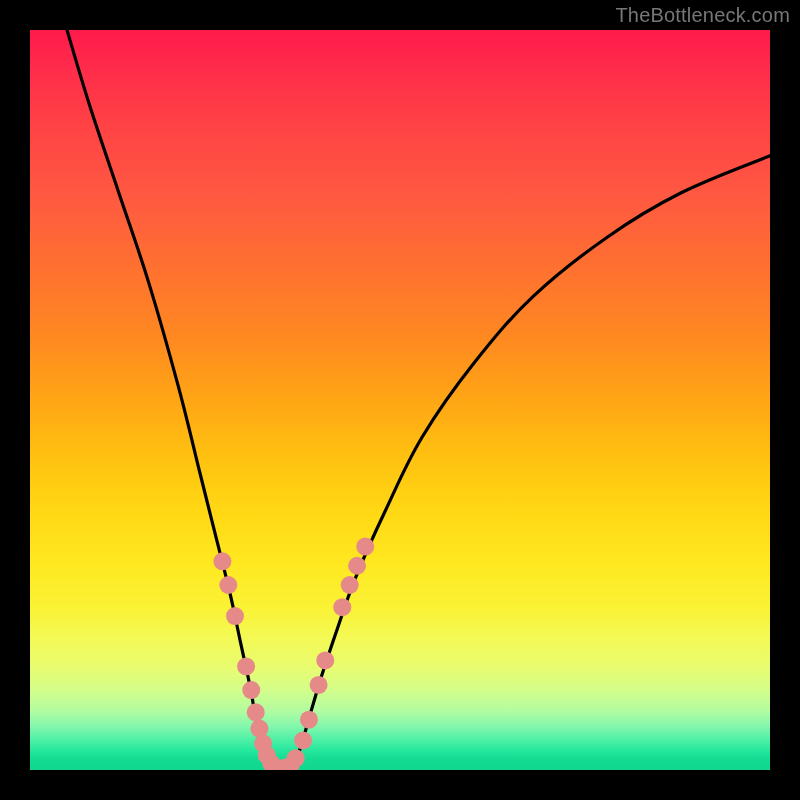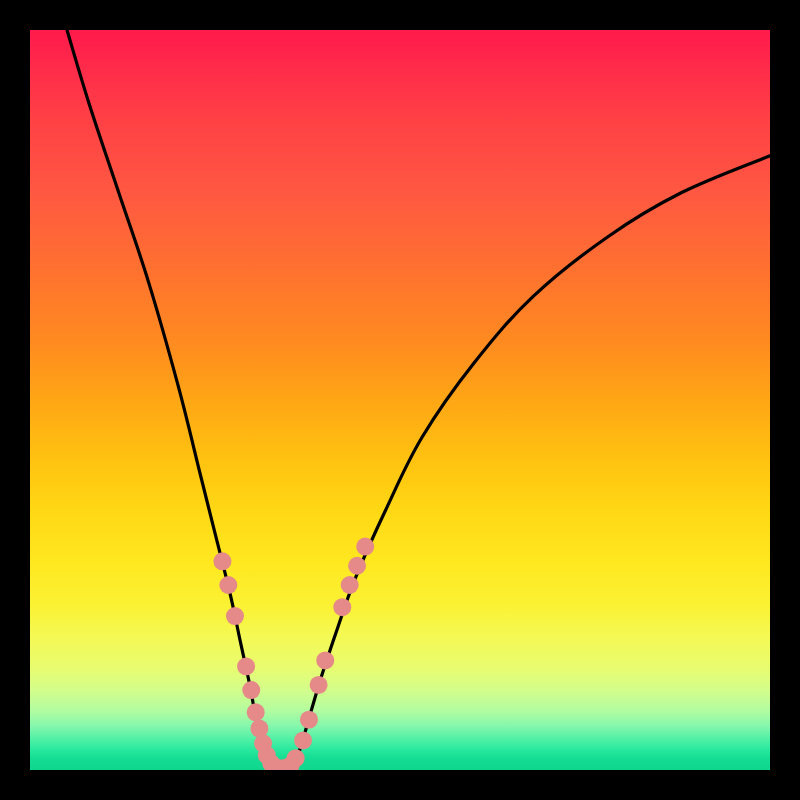--- a/index.html
+++ b/index.html
@@ -63,20 +63,21 @@
     color: #777;
     font-size: 20px;
     font-weight: 400;
     letter-spacing: 0.2px;
   }
 </style>
 </head>
 <body>
 
 <div class="outer">
+  <div class="watermark">TheBottleneck.com</div>
 
   <div class="plot">
     <div class="gradient"></div>
     <svg class="curves" viewBox="0 0 740 740" preserveAspectRatio="none">
       <g id="curve-group">
           <path d="M 37 0 C 40.996 13.32, 49.876000000000005 44.69600000000001, 59.2 74 C 68.524 103.30399999999999, 78.14399999999999 130.83199999999997, 88.8 162.79999999999995 C 99.456 194.76799999999994, 107.744 216.96799999999996, 118.4 251.59999999999997 C 129.056 286.23199999999997, 138.676 320.568, 148 355.2 C 157.324 389.832, 163.54000000000002 417.36, 170.20000000000002 444 C 176.86 470.64, 179.672 481.888, 185 503.2 C 190.328 524.512, 195.138 542.42, 199.8 562.4 C 204.46200000000002 582.38, 207.17039999999997 596.884, 210.89999999999998 614.2 C 214.62959999999998 631.5160000000001, 217.85599999999997 645.28, 220.51999999999998 658.6 C 223.184 671.9200000000001, 223.8352 679.542, 225.7 688.2 C 227.5648 696.8580000000001, 229.14839999999998 700.706, 230.88 706.7 C 232.6116 712.6940000000001, 233.8548 717.1044, 235.32 721.5 C 236.78519999999997 725.8956, 237.68799999999996 728.456, 239.01999999999995 731.12 C 240.35199999999995 733.784, 242.05399999999997 735.3675999999999, 242.71999999999997 736.3 C 243.38599999999997 737.2324, 241.92079999999996 735.9004, 242.71999999999997 736.3 C 243.51919999999998 736.6995999999999, 245.42839999999995 738.0538, 247.15999999999997 738.52 C 248.89159999999998 738.9861999999999, 250.47520000000003 738.89, 252.34000000000003 738.89 C 254.20480000000003 738.89, 255.65519999999998 738.9861999999999, 257.52 738.52 C 259.3848 738.0538, 261.7676 736.6995999999999, 262.7 736.3 C 263.63239999999996 735.9004, 261.76759999999996 738.2979999999999, 262.7 736.3 C 263.6324 734.302, 265.88200000000006 730.528, 267.88000000000005 725.2 C 269.87800000000004 719.8720000000001, 271.4024 714.692, 273.8 706.7 C 276.1976 698.7080000000001, 277.87 692.122, 281.2 680.8 C 284.53 669.478, 287.63800000000003 658.452, 292.3 643.8 C 296.962 629.1479999999999, 301.10599999999994 616.716, 307.09999999999997 599.4 C 313.094 582.084, 316.942 568.912, 325.6 547.6 C 334.25800000000004 526.288, 343.212 506.308, 355.2 481 C 367.188 455.692, 376.21600000000007 433.64, 392.20000000000005 407 C 408.184 380.36, 424.02 358.30799999999994, 444 332.99999999999994 C 463.98 307.69199999999995, 479.22400000000005 289.044, 503.20000000000005 266.4 C 527.176 243.756, 550.5600000000001 225.84800000000004, 577.2 207.20000000000005 C 603.84 188.55200000000005, 621.8960000000001 177.45199999999994, 651.2 162.79999999999995 C 680.504 148.14799999999997, 724.016 132.46000000000004, 740 125.80000000000007" fill="none" stroke="#000000" stroke-width="3.2" stroke-linecap="round"></path>
         </g>
       <g id="marker-group">
           <circle cx="192.4" cy="531.32" r="9" fill="#e58a88"></circle>
           <circle cx="198.32000000000002" cy="555" r="9" fill="#e58a88"></circle>

